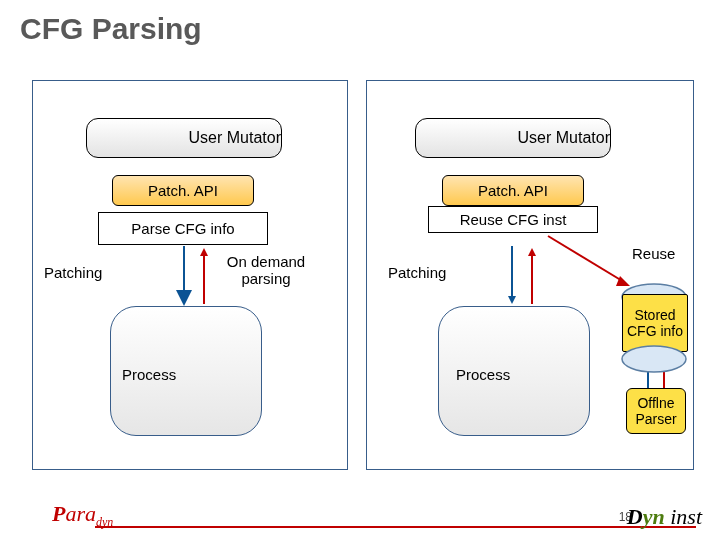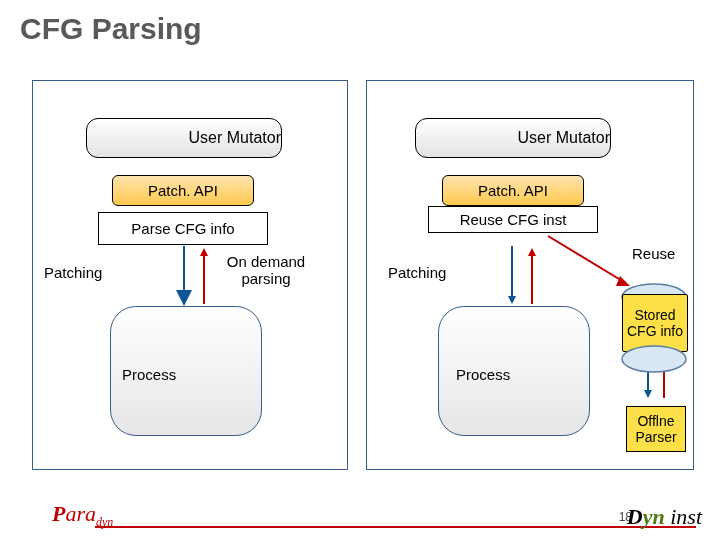--- a/index.html
+++ b/index.html
@@ -22,21 +22,21 @@
   .ph-right{left:438px;top:306px;width:150px;height:128px;}
   .lbl{position:absolute;font-size:15px;}
   .lbl-patching-left{left:44px;top:264px;}
   .lbl-ondemand{left:211px;top:253px;width:110px;text-align:center;line-height:1.15;}
   .lbl-process-left{left:122px;top:366px;}
   .lbl-patching-right{left:388px;top:264px;}
   .lbl-process-right{left:456px;top:366px;}
   .lbl-reuse{left:632px;top:245px;}
   .right-box{position:absolute;border:1px solid #000;background:#fde047;text-align:center;font-size:14px;line-height:1.15;}
   .stored-box{left:622px;top:294px;width:64px;height:56px;display:flex;align-items:center;justify-content:center;border-radius:2px;}
-  .offline-box{left:626px;top:406px;width:58px;height:44px;display:flex;align-items:center;justify-content:center;}
+  .offline-box{left:626px;top:388px;width:58px;height:44px;display:flex;align-items:center;justify-content:center;border-radius:6px;}
   .cyl{position:absolute;width:68px;height:38px;}
   .cyl-top{left:620px;top:278px;}
   .cyl-bot{left:620px;top:340px;}
   .cyl svg{width:68px;height:38px;display:block;}
   .arrow{position:absolute;overflow:visible;}
   .footer{position:absolute;left:0;bottom:14px;width:720px;}
   .footer-line{position:absolute;left:95px;right:24px;top:0;height:2px;background:#c00000;}
   .slidenum{position:absolute;right:88px;bottom:16px;font-size:12px;color:#444;}
   .logo-left{position:absolute;left:20px;bottom:10px;font-family:Georgia,serif;font-style:italic;color:#c00000;font-size:22px;margin-left:32px;}
   .logo-left .p{font-weight:bold;}

